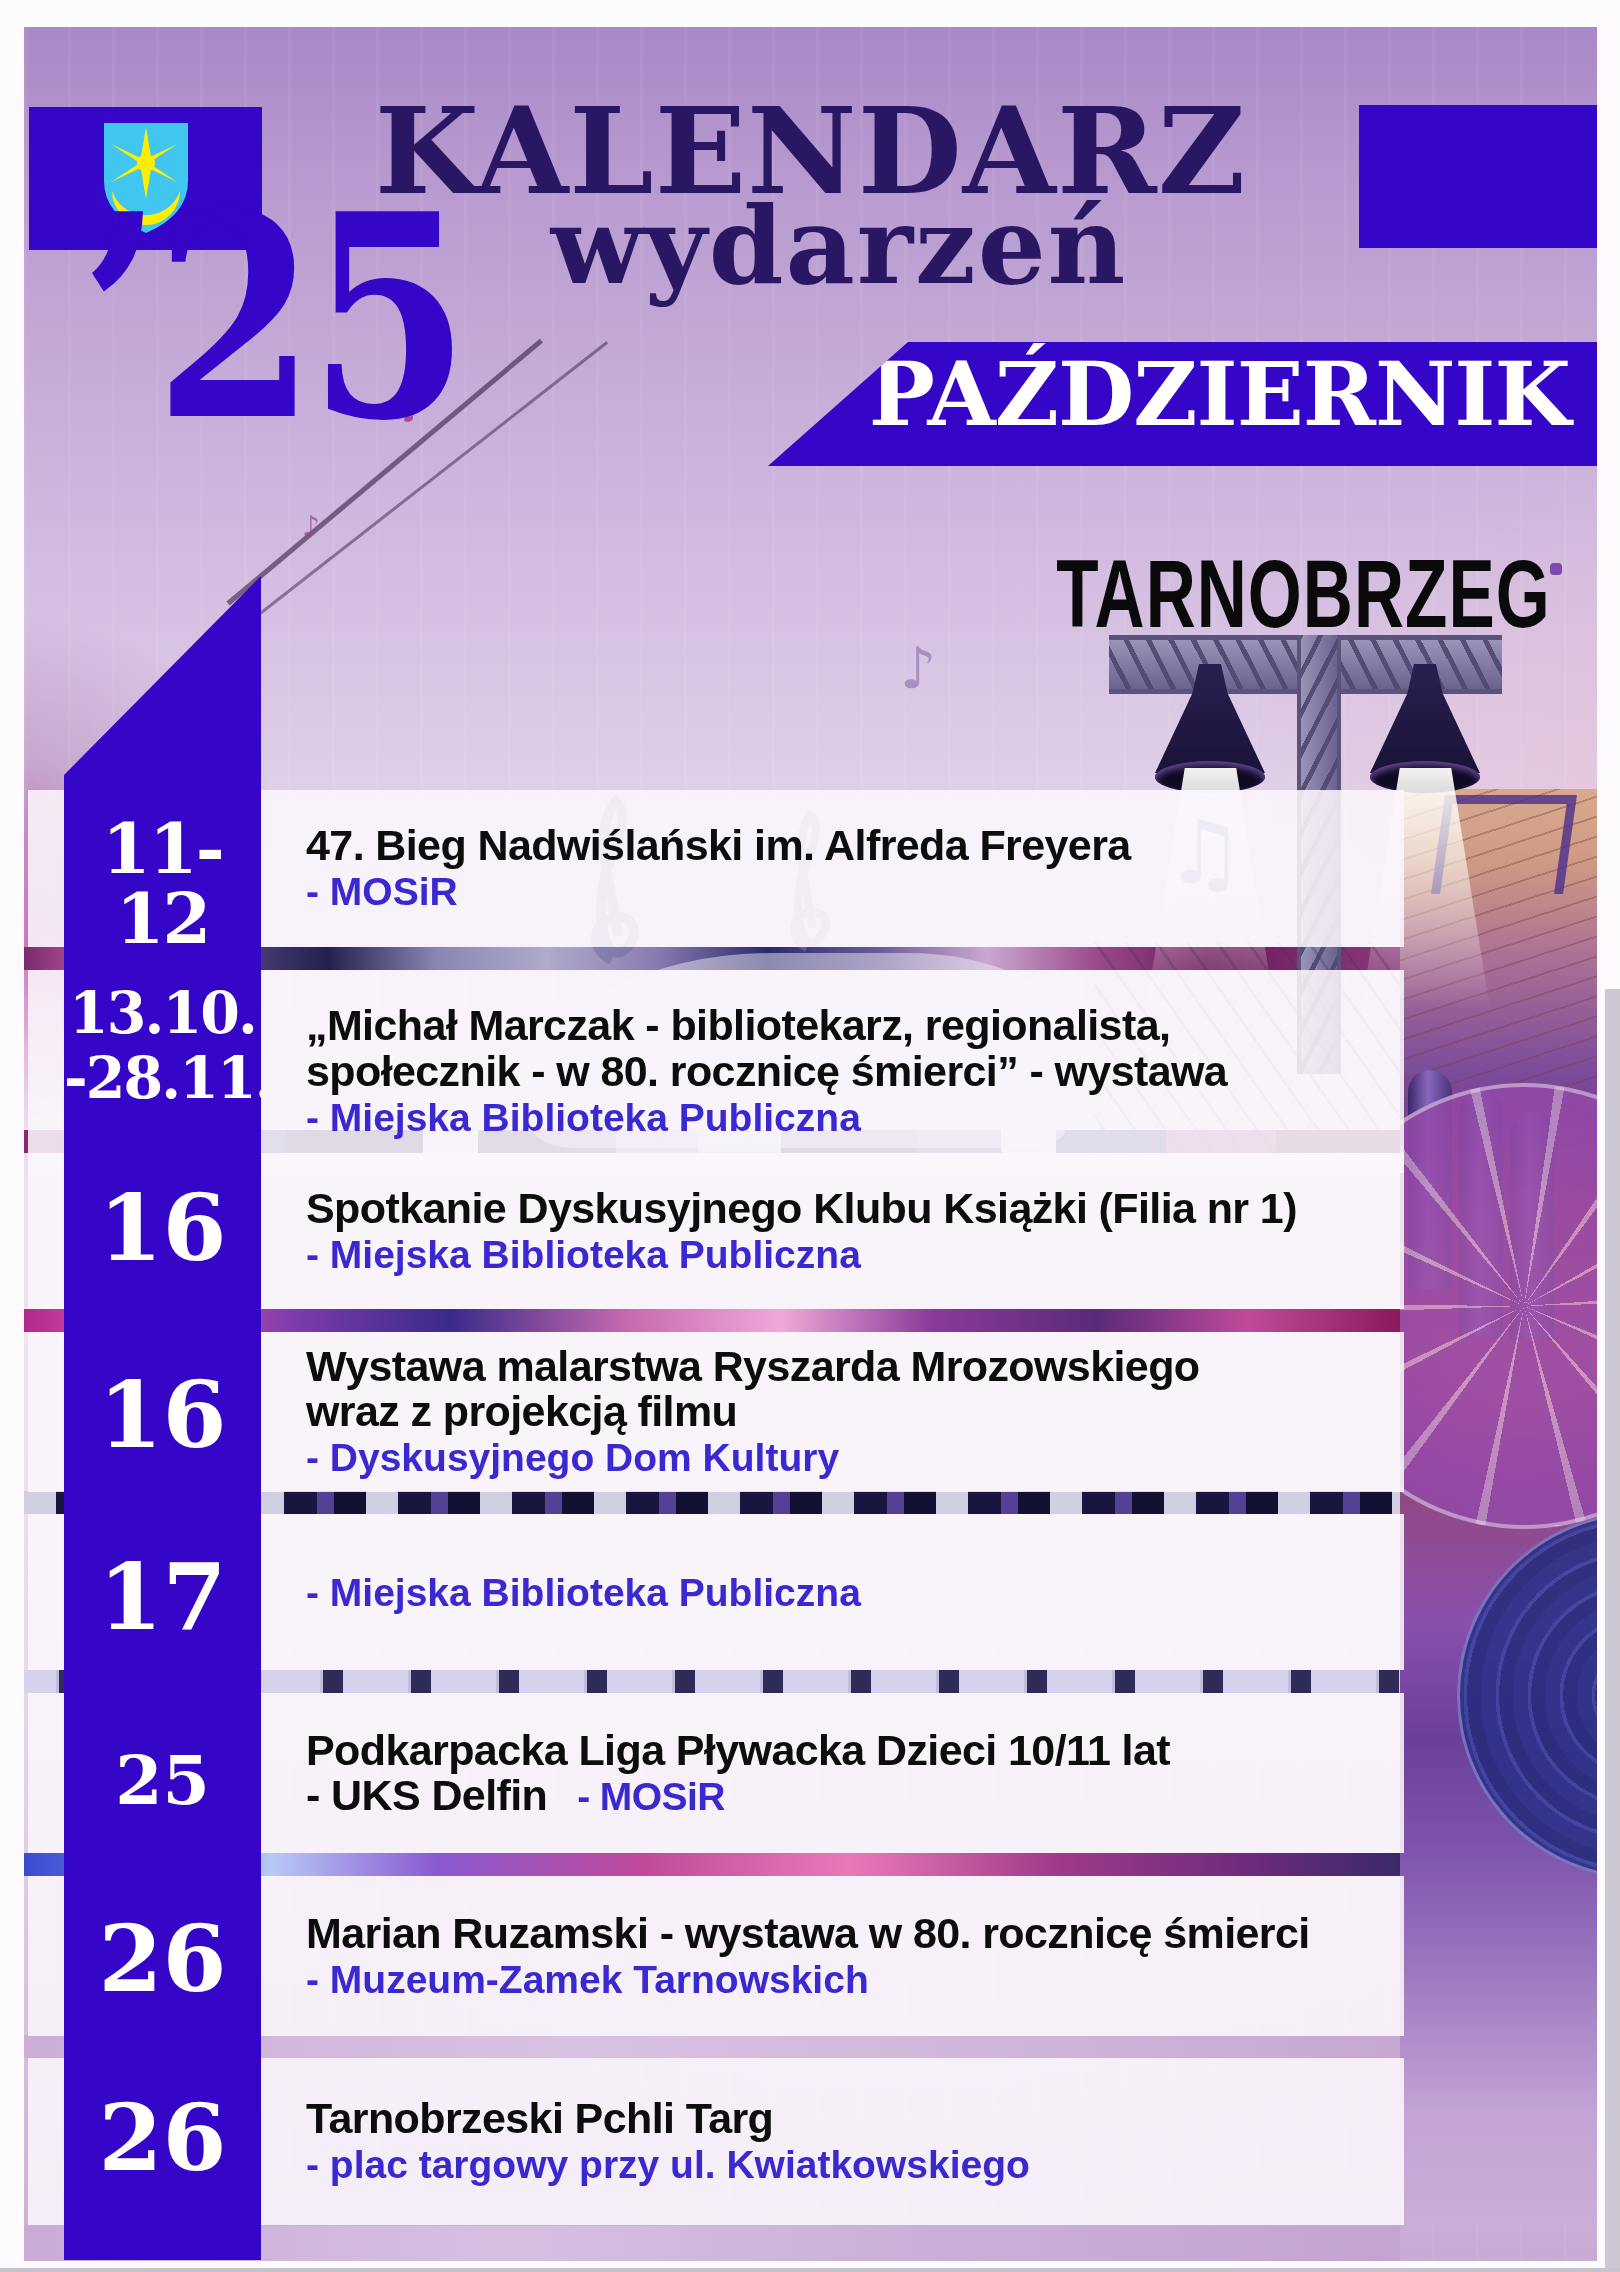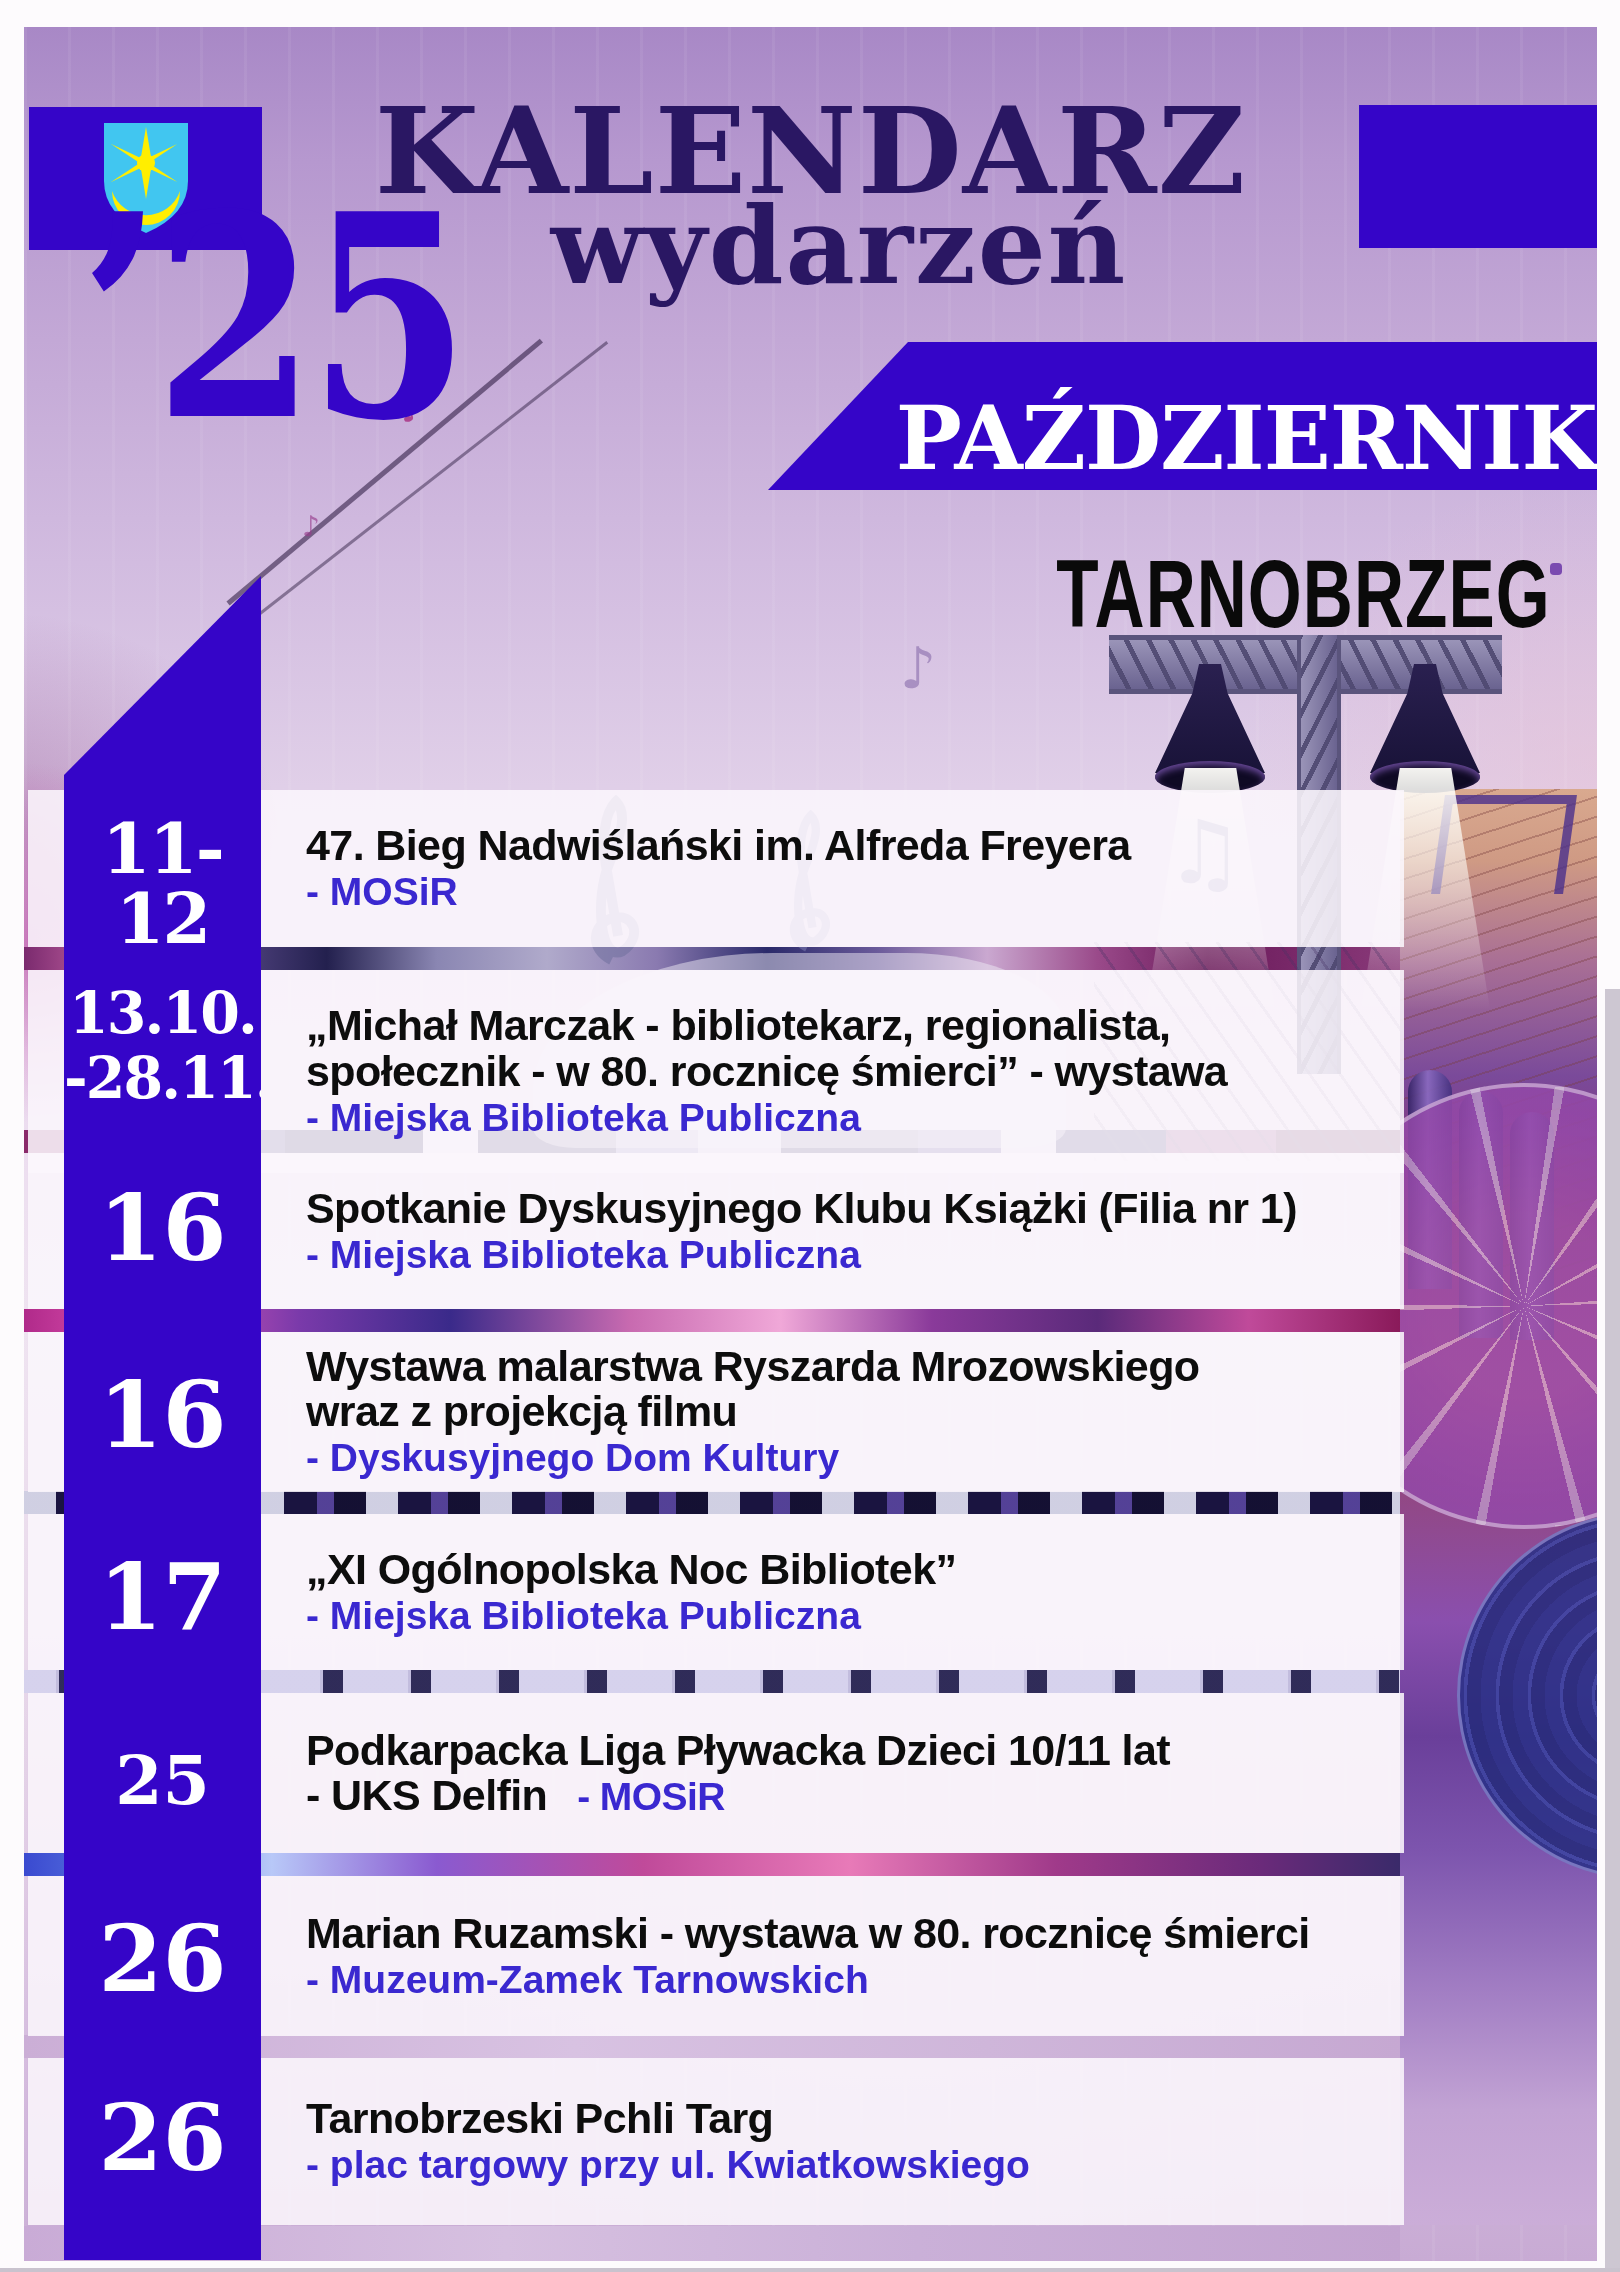--- a/index.html
+++ b/index.html
@@ -103,23 +103,23 @@
   .shield{position:absolute;left:67px;top:9.5px;width:100px;height:124px;}
   .title-main{position:absolute;left:0;width:1621px;top:91px;text-align:center;z-index:3;
       font-family:"DejaVu Serif",serif;font-weight:bold;font-size:120px;line-height:1;
       color:#2a1763;letter-spacing:1px;}
   .title-sub{position:absolute;left:28.5px;width:1621px;top:192px;text-align:center;z-index:3;
       font-family:"DejaVu Serif",serif;font-weight:bold;font-size:107px;line-height:1;
       color:#2a1763;letter-spacing:1.9px;}
   .year{position:absolute;left:81px;top:202px;z-index:3;font-family:"DejaVu Serif",serif;
       font-weight:bold;font-size:281px;line-height:.82;color:#3505c8;
       transform:scaleX(.82);transform-origin:left top;letter-spacing:-7.6px;}
-  .banner{position:absolute;left:768px;top:342px;width:829px;height:148px;background:#3505c8;
+  .banner{position:absolute;left:768px;top:342px;width:829px;height:124px;background:#3505c8;
       clip-path:polygon(140px 0,100% 0,100% 100%,0 100%);z-index:3;
-      display:flex;align-items:flex-end;justify-content:flex-end;box-sizing:border-box;}
+      display:flex;align-items:flex-start;justify-content:flex-end;padding-right:27px;box-sizing:border-box;}
   .banner-text{font-family:"DejaVu Serif",serif;font-weight:bold;font-size:88px;color:#ffffff;
       letter-spacing:-1px;}
   .city{position:absolute;right:70px;top:538px;z-index:3;font-weight:bold;font-size:68px;
       color:#0a0a0a;letter-spacing:1px;transform:scale(1.02,1.42);transform-origin:right top;}
 
   
   .row{position:absolute;left:28px;width:1376px;background:rgba(250,246,252,.88);z-index:2;
       display:flex;flex-direction:column;justify-content:center;
       padding-left:278px;box-sizing:border-box;}
   .evt-title{font-size:43px;font-weight:bold;color:#0d0d0d;letter-spacing:-0.6px;line-height:1.05;}
@@ -235,21 +235,20 @@
     <div class="evt-venue">- Miejska Biblioteka Publiczna</div>
   </div>
 
   <div class="row" style="top:1332px;height:160px;">
     <div class="evt-title">Wystawa malarstwa Ryszarda Mrozowskiego</div>
     <div class="evt-title">wraz z projekcją filmu</div>
     <div class="evt-venue">- Dyskusyjnego Dom Kultury</div>
   </div>
 
   <div class="row" style="top:1514px;height:156px;">
-    <div class="evt-title">„XI Ogólnopolska Noc Bibliotek”</div>
     <div class="evt-venue">- Miejska Biblioteka Publiczna</div>
   </div>
 
   <div class="row" style="top:1693px;height:160px;">
     <div class="evt-title">Podkarpacka Liga Pływacka Dzieci 10/11 lat</div>
     <div class="evt-title">
       <span class="org-inline">- UKS Delfin</span><span class="venue-inline">- MOSiR</span>
     </div>
   </div>
 

